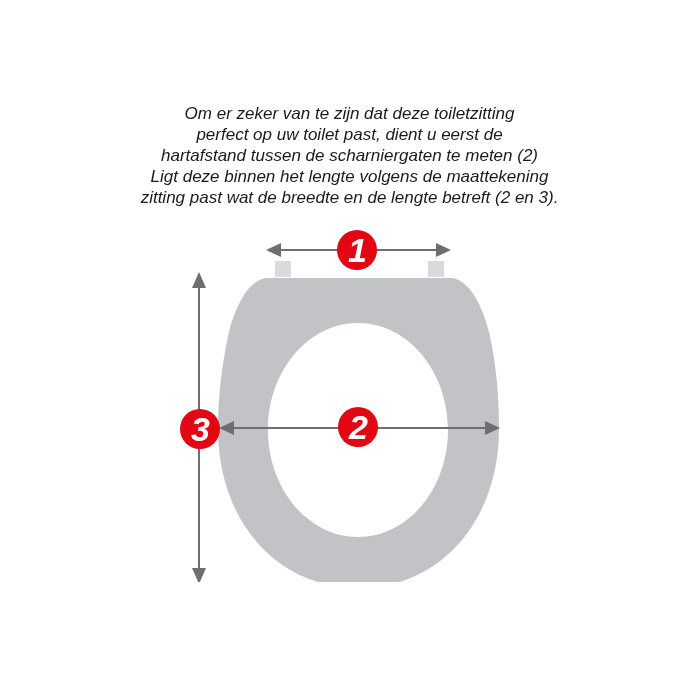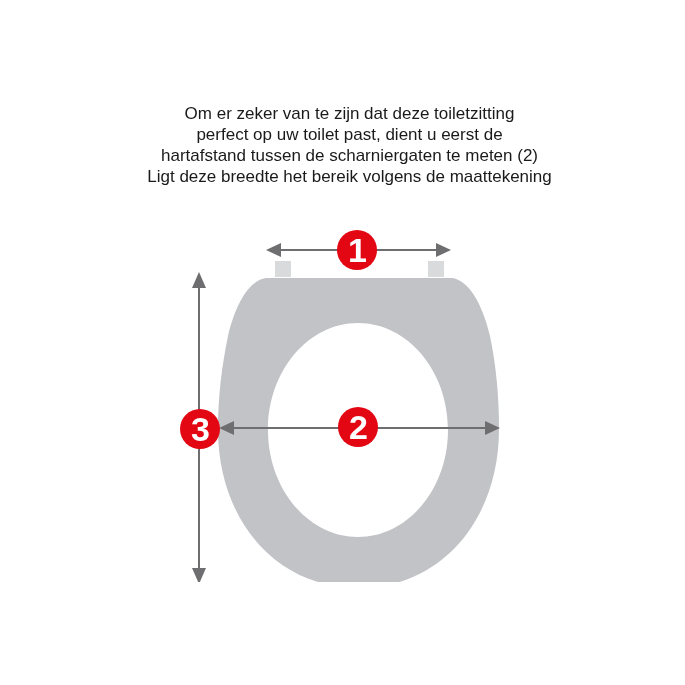--- a/index.html
+++ b/index.html
@@ -12,20 +12,21 @@
   }
   * { margin: 0; padding: 0; box-sizing: border-box; }
   html, body { background: #fff; }
   .page {
     position: relative;
     width: 685px;
     height: 582px;
     background: var(--page_bg, #ffffff);
     font-family: "Liberation Sans", "DejaVu Sans", sans-serif;
     overflow: hidden;
+    font-style: italic;
   }
   .intro {
     position: absolute;
     top: 103px;
     left: 0;
     width: 100%;
     text-align: center;
     color: var(--text_black, #1a1a1a);
     font-size: 17px;
     line-height: 21px;
@@ -61,21 +62,22 @@
 </style>
 </head>
 <body>
 
 <div class="page">
 
   <div class="intro">
     <div class="line">Om er zeker van te zijn dat deze toiletzitting</div>
     <div class="line">perfect op uw toilet past, dient u eerst de</div>
     <div class="line">hartafstand tussen de scharniergaten te meten (2)</div>
-    <div class="line">Ligt deze breedte het bereik volgens de maattekening</div>
+    <div class="line">Ligt deze binnen het lengte volgens de maattekening</div>
+    <div class="line">zitting past wat de breedte en de lengte betreft (2 en 3).</div>
   </div>
 
   <svg class="diagram-svg" width="685" height="685" viewBox="0 0 685 685">
 
     <path class="seat" fill-rule="evenodd" d="M 266 278 L 452 278
              C 468 280 482 302 490 336
              C 496 365 499 396 499 429
              C 499 520 441 588 359 588
              C 276 588 218 520 218 429
              C 218 396 222 365 228 336

